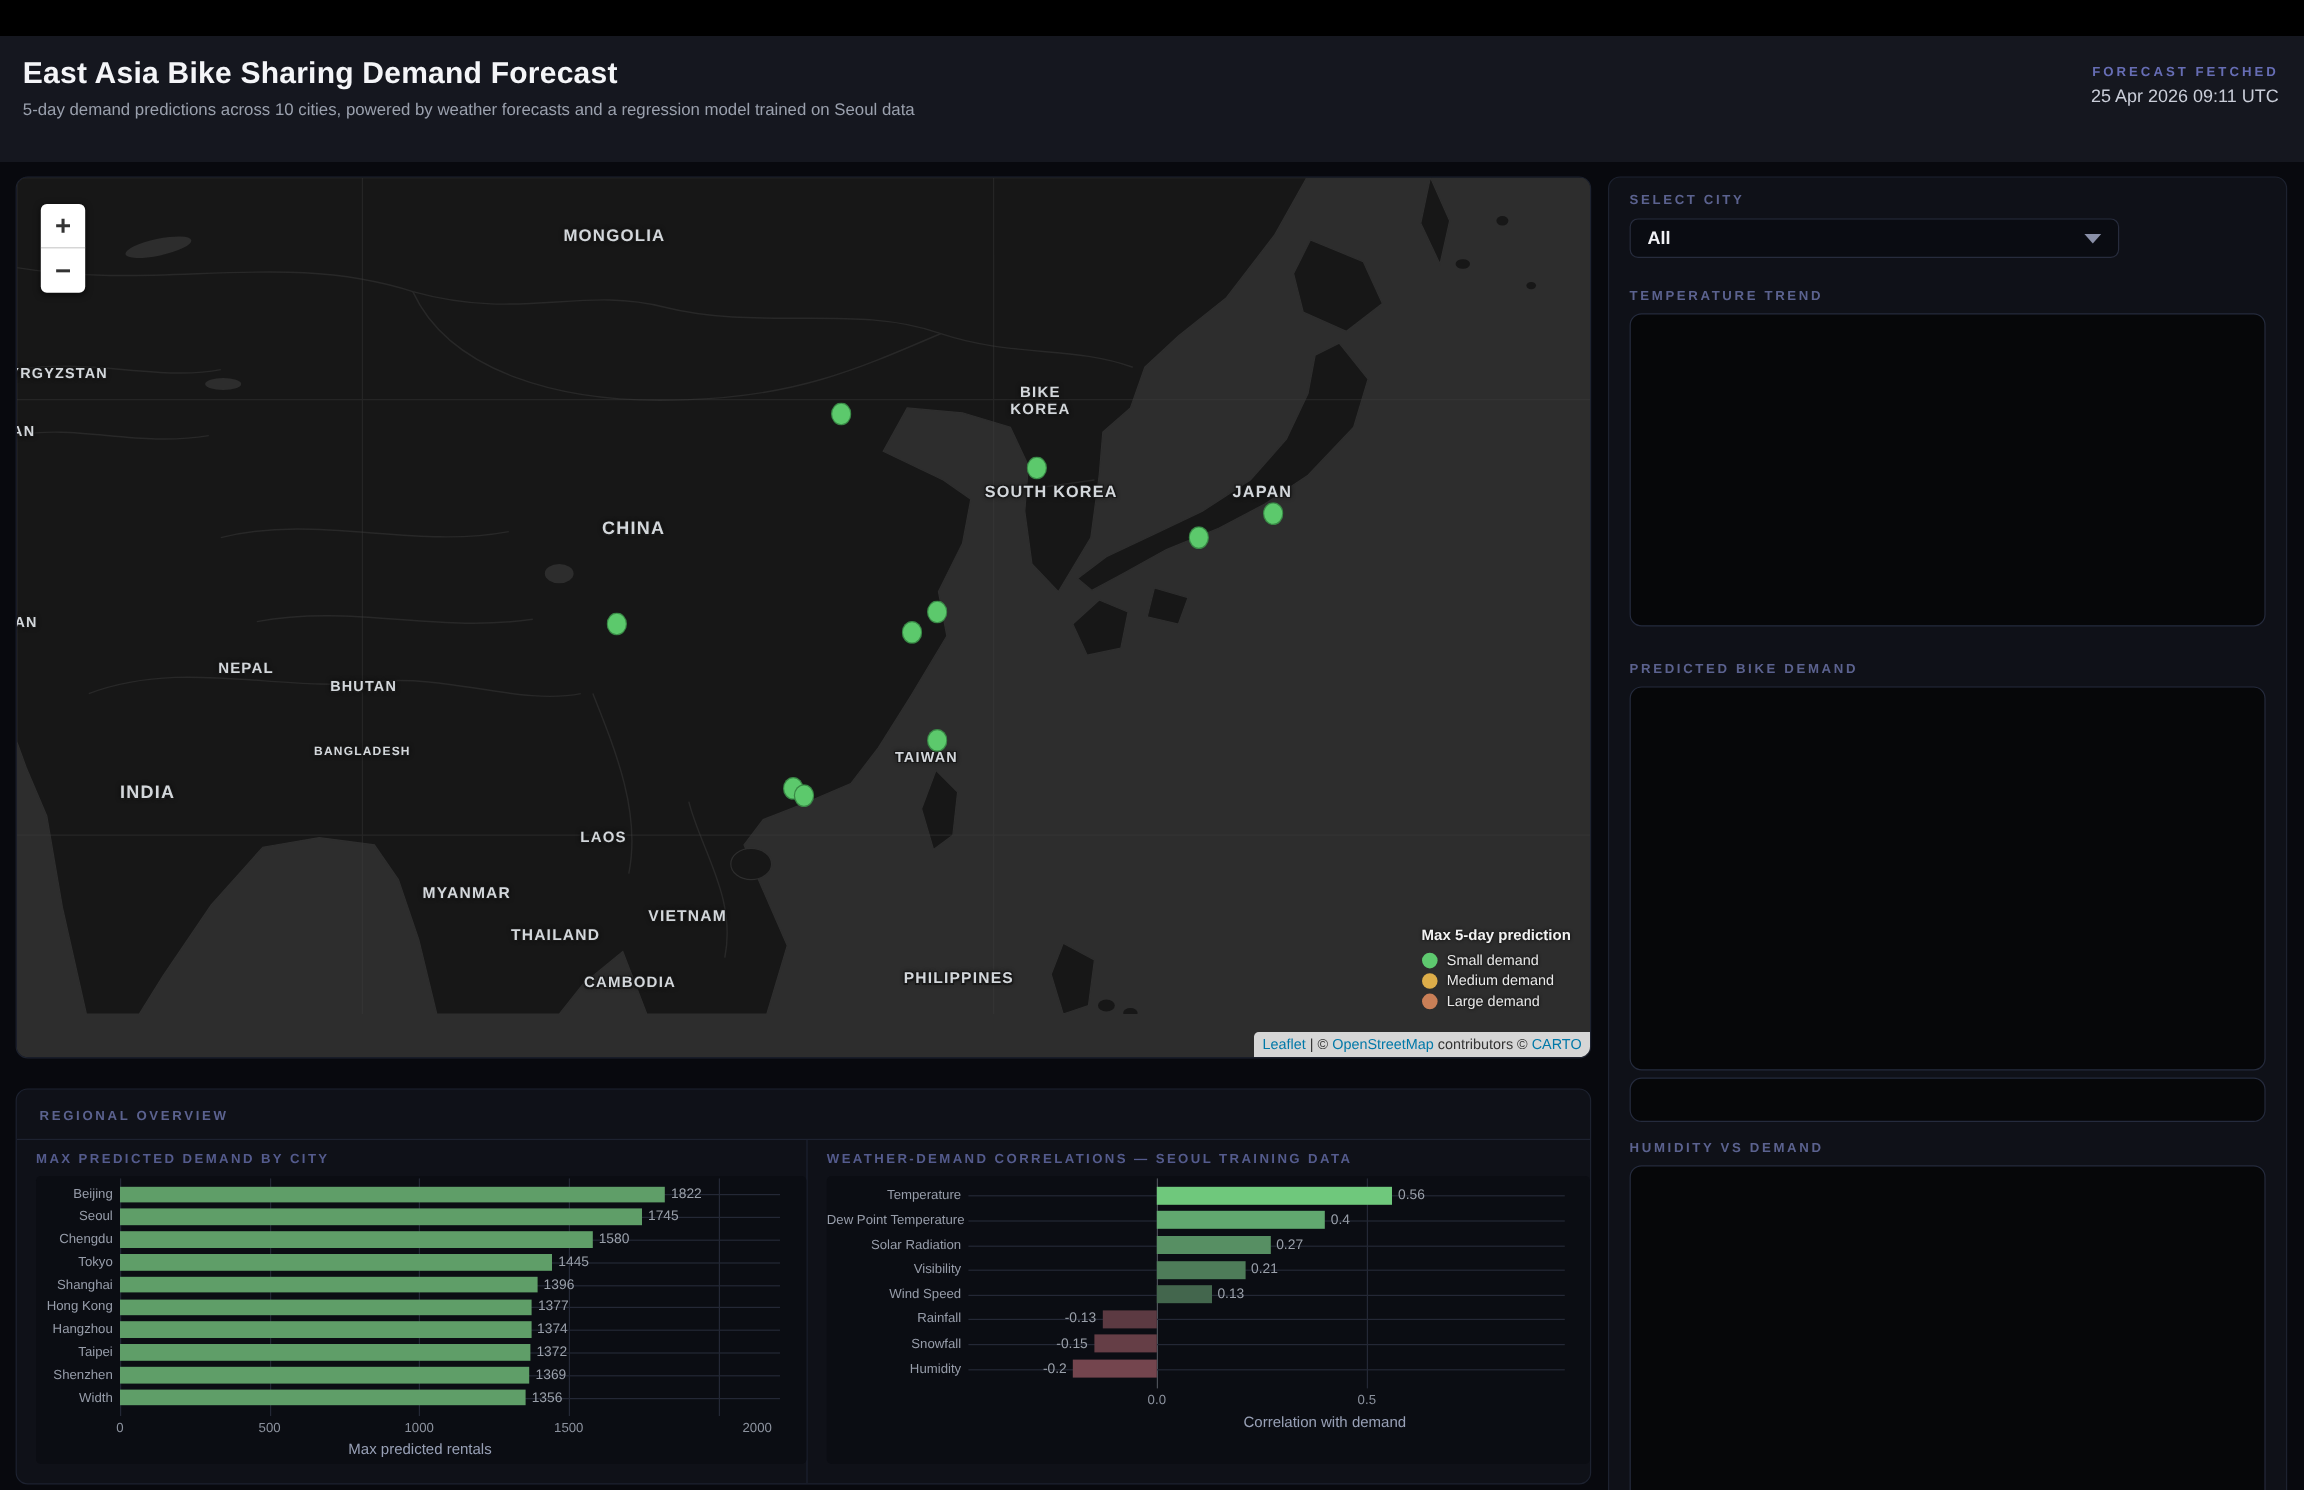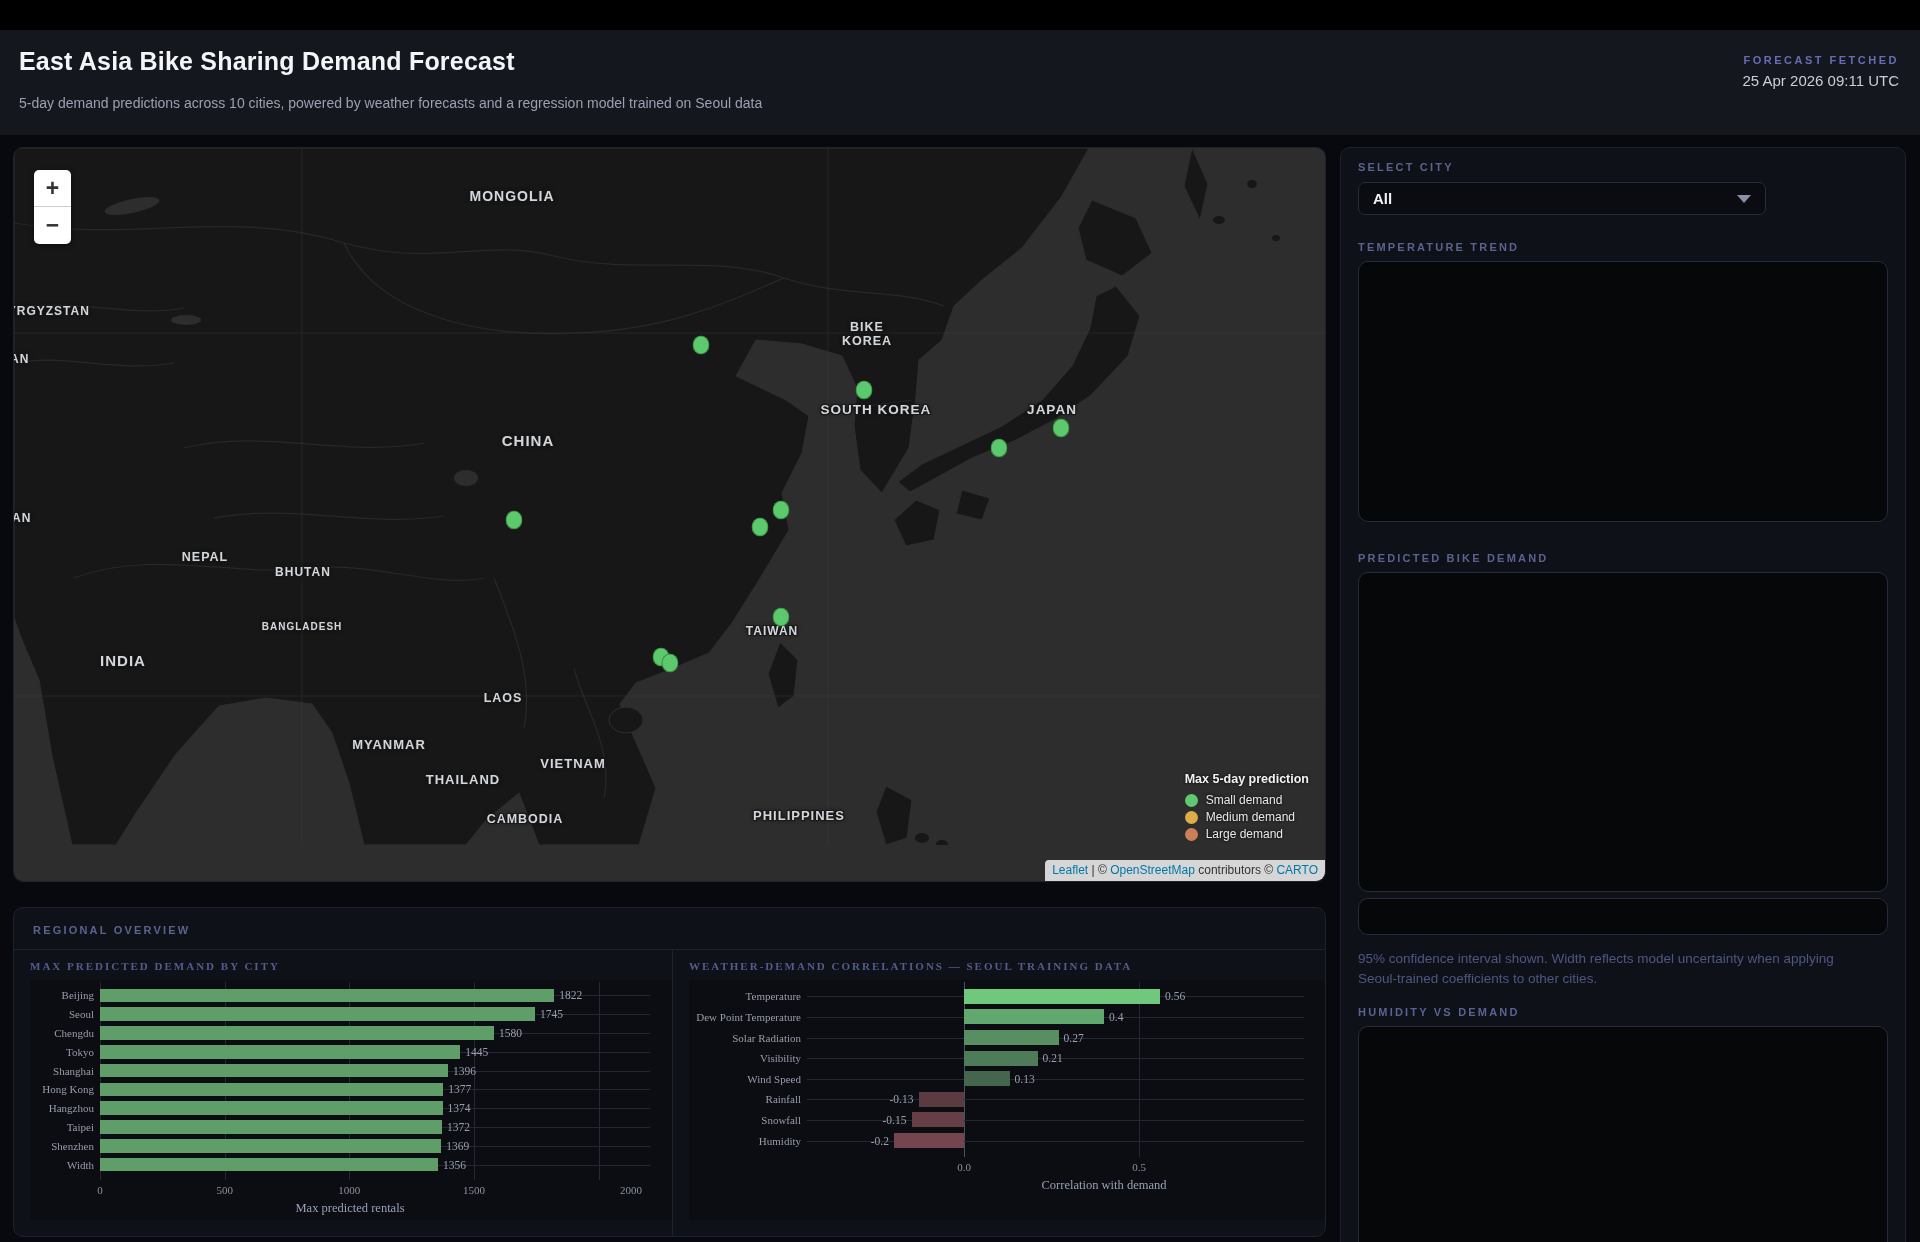--- a/index.html
+++ b/index.html
@@ -3,21 +3,21 @@
 <meta charset="utf-8">
 <style>
   * { margin:0; padding:0; box-sizing:border-box; }
   html,body { background:#000; }
   body { font-family:"Liberation Sans","DejaVu Sans",sans-serif; }
   .page { position:relative; width:1920px; height:1242px; background:#000; overflow:hidden; }
 
   
   .app-header { position:absolute; left:0; top:30px; width:1920px; height:105px; background:#15171f; padding:17px 21px 0 19px; }
   .app-title { font-size:25px; font-weight:700; color:#f4f5f8; letter-spacing:.2px; }
-  .app-subtitle { margin-top:19px; font-size:14px; color:#9aa0ad; }
+  .app-subtitle { margin-top:7px; font-size:14px; color:#9aa0ad; }
   .fetched { position:absolute; right:21px; top:24px; text-align:right; }
   .fetched-label { font-size:11px; font-weight:700; letter-spacing:2.5px; color:#666db4; }
   .fetched-value { margin-top:6px; font-size:15px; color:#c9cdd8; }
 
   
   .main { position:absolute; left:0; top:135px; width:1920px; height:1107px; background:#08090e; }
   .panel { position:absolute; background:#0f1118; border:1px solid #1d2230; border-radius:10px; overflow:hidden; }
   .panel-head { font-size:11px; font-weight:700; letter-spacing:2.2px; color:#5b628f; padding:14px 19px 11px 19px; }
 
   
@@ -49,21 +49,21 @@
   .box-demand { margin-top:8px; height:320px; }
   .box-small { margin-top:6px; height:37px; }
   .note { margin-top:14px; width:505px; font-size:13.5px; line-height:1.5; color:#4f5683; }
   .mt26 { margin-top:26px; } .mt30 { margin-top:30px; } .mt16 { margin-top:16px; }
   .box-humidity { margin-top:8px; height:290px; }
 
   
   .overview-panel { left:13px; top:772px; width:1313px; height:330px; display:flex; flex-direction:column; }
   .overview-head { border-bottom:1px solid #1d2230; padding:16px 19px 13px 19px; }
   .charts-row { flex:1; display:flex; }
-  .chart-section { padding:10px 0 0 16px;font-family:Liberation Serif, serif; }
+  .chart-section { padding:10px 0 0 16px; }
   .chart-section.left { width:659px; border-right:1px solid #1d2230; }
   .chart-section.right { flex:1; }
   .chart-title { font-size:11px; font-weight:700; letter-spacing:2px; color:#545b8d; margin-bottom:8px; }
   .plot { position:relative; height:240px; background:#0b0d13; border-radius:4px; }
   .vgrid { position:absolute; width:1px; background:#242836; }
   .vgrid.zero { background:#4c5058; }
   .rowline { position:absolute; height:1px; background:#242836; }
   .bar { position:absolute; }
   .bar-label { position:absolute; font-size:11px; color:#979daa; text-align:right; transform:translateY(-50%); white-space:nowrap; }
   .val-label { position:absolute; font-size:11.5px; color:#9aa0aa; transform:translateY(-50%); white-space:nowrap; }
@@ -202,21 +202,20 @@
         <span class="chevron"></span>
       </div>
 
       <div class="side-label mt26">TEMPERATURE TREND</div>
       <div class="empty-box box-temp"></div>
 
       <div class="side-label mt30">PREDICTED BIKE DEMAND</div>
       <div class="empty-box box-demand"></div>
       <div class="empty-box box-small"></div>
 
-      <div class="note">95% confidence interval shown. Width reflects model uncertainty when applying Seoul-trained coefficients to other cities.</div>
 
       <div class="side-label mt16">HUMIDITY VS DEMAND</div>
       <div class="empty-box box-humidity"></div>
     </div>
 
     <div class="panel overview-panel">
       <div class="panel-head overview-head">REGIONAL OVERVIEW</div>
       <div class="charts-row">
         <div class="chart-section left">
           <div class="chart-title">MAX PREDICTED DEMAND BY CITY</div>

